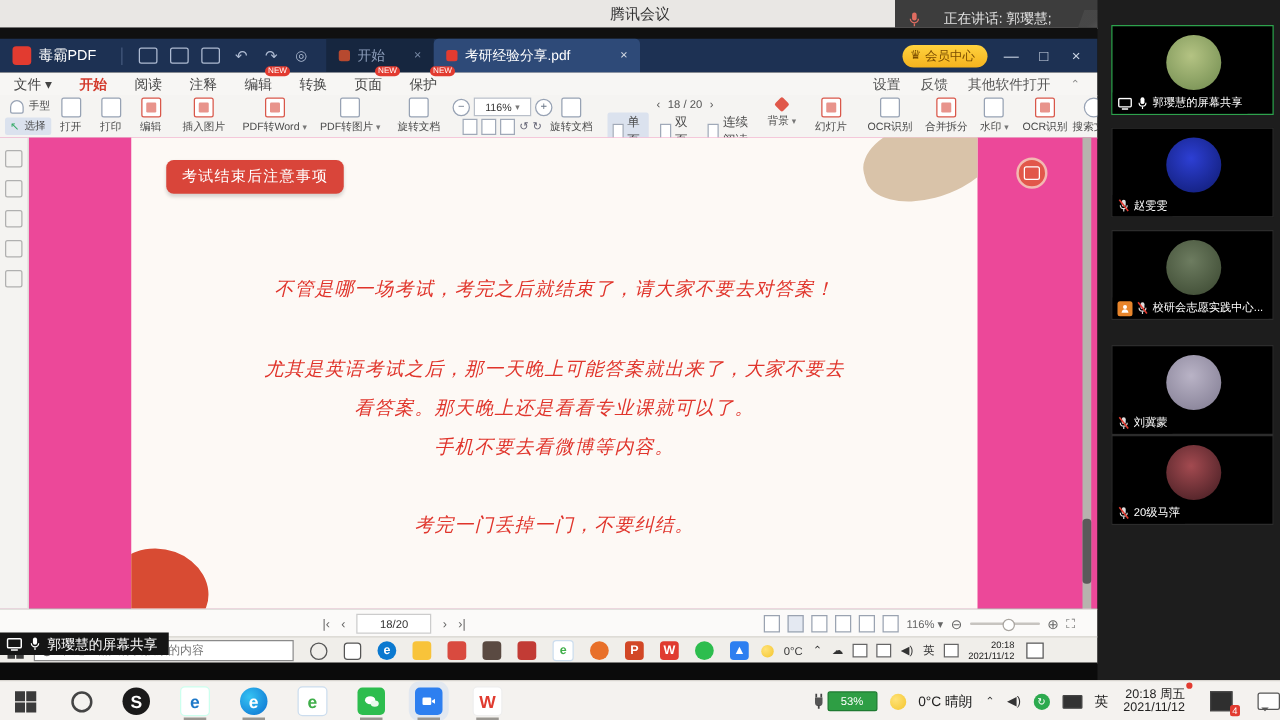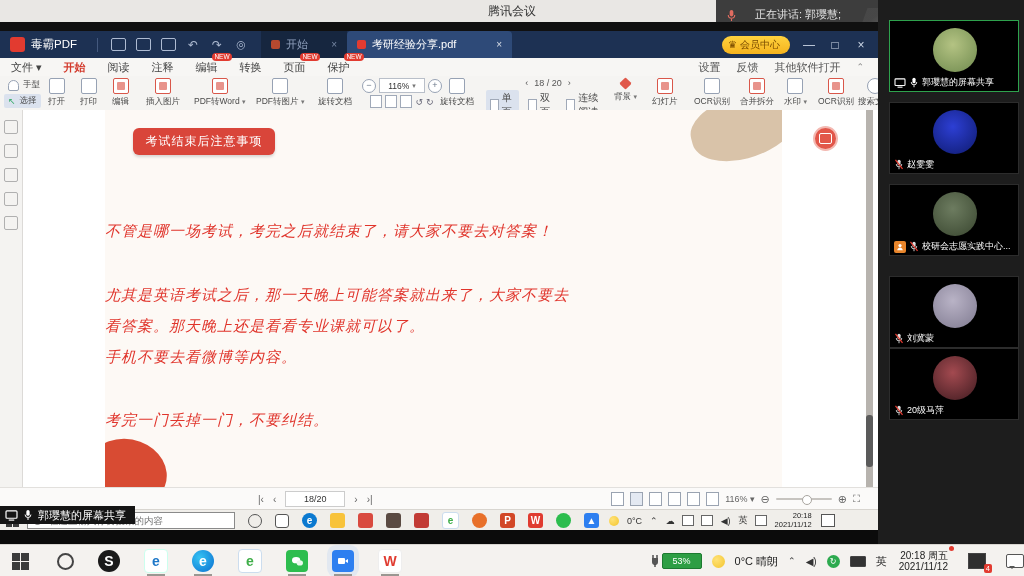--- a/index.html
+++ b/index.html
@@ -55,28 +55,28 @@
   .zbtn{width:12px;height:12px;border-radius:50%;border:1px solid #97a2b4;color:#6b7789;font-size:9px;line-height:11px;text-align:center;background:#fff;}
   .zval{width:44px;height:13px;border:1px solid #b9bfc9;background:#fff;font-size:8.5px;color:#333;display:flex;align-items:center;justify-content:center;gap:3px;}
   .minibox{width:10px;height:11px;border:1px solid #a0a9b8;background:#fff;}
   .navrow{display:flex;align-items:center;gap:6px;font-size:9px;color:#555;}
   .modes{display:flex;gap:5px;}
   .mode{display:flex;align-items:center;gap:3px;font-size:10px;color:#4a4a4a;padding:1px 4px;border-radius:2px;}
   .mode.sel{background:#dbe2ee;}
   .diam{width:11px;height:11px;background:#e0584a;transform:rotate(45deg) scale(.8);border-radius:2px;}
 
   
-  #docarea{left:0;top:88px;width:878px;height:377px;background:#ffffff;}
+  #docarea{left:0;top:88px;width:878px;height:377px;background:#ec4899;}
   #leftpanel{left:0;top:0;width:22px;height:377px;background:#f4f3f1;border-right:1px solid #dcdad7;}
   .lpi{width:12px;height:12px;border:1px solid #9a9a9a;border-radius:2px;margin:10px auto 0;opacity:.75;}
   #page{left:105px;top:0;width:677px;height:377px;background:#fdf9f5;overflow:hidden;}
   #badge{left:28px;top:18px;width:142px;height:27px;background:#d9453a;border-radius:6px;color:#fff;font-size:12px;display:flex;align-items:center;justify-content:center;letter-spacing:1px;box-shadow:0 2px 3px rgba(0,0,0,.15);}
   #blob-tan{right:-18px;top:-14px;width:110px;height:62px;background:#d9c3a9;border-radius:50% 40% 60% 50%;transform:rotate(-15deg);}
   #blob-red{left:-18px;bottom:-20px;width:80px;height:68px;background:#d84b33;border-radius:60% 55% 45% 50%;transform:rotate(20deg);}
-  .sline{position:absolute;left:0;width:677px;font-size:15px;font-style:italic;font-weight:500;letter-spacing:1px;}
+  .sline{position:absolute;left:0;width:677px;text-align:center;font-size:15px;font-style:italic;font-weight:500;letter-spacing:1px;}
   #fab{left:813px;top:16px;width:25px;height:25px;border-radius:50%;background:#e2574a;border:2px solid #f3b9b2;box-sizing:border-box;display:flex;align-items:center;justify-content:center;}
   #fab .g{width:11px;height:9px;border:1.4px solid #fff;border-radius:2px;}
   #vscroll{left:866px;top:0;width:7px;height:377px;background:#b7b3ae;}
   #vthumb{left:0;top:305px;width:7px;height:52px;background:#5a5a5a;border-radius:3px;}
 
   
   #pdfstatus{left:0;top:465px;width:878px;height:22px;background:#fbfaf9;border-top:1px solid #e2e0dd;display:flex;align-items:center;font-size:10px;color:#666;}
   #pdfstatus .navg{position:absolute;left:258px;display:flex;align-items:center;gap:9px;}
   #pdfstatus .pgbox{width:58px;height:14px;border:1px solid #ccc;background:#fff;font-size:9px;display:flex;align-items:center;justify-content:center;color:#333;}
   #pdfstatus .rset{position:absolute;right:18px;display:flex;align-items:center;gap:6px;}

